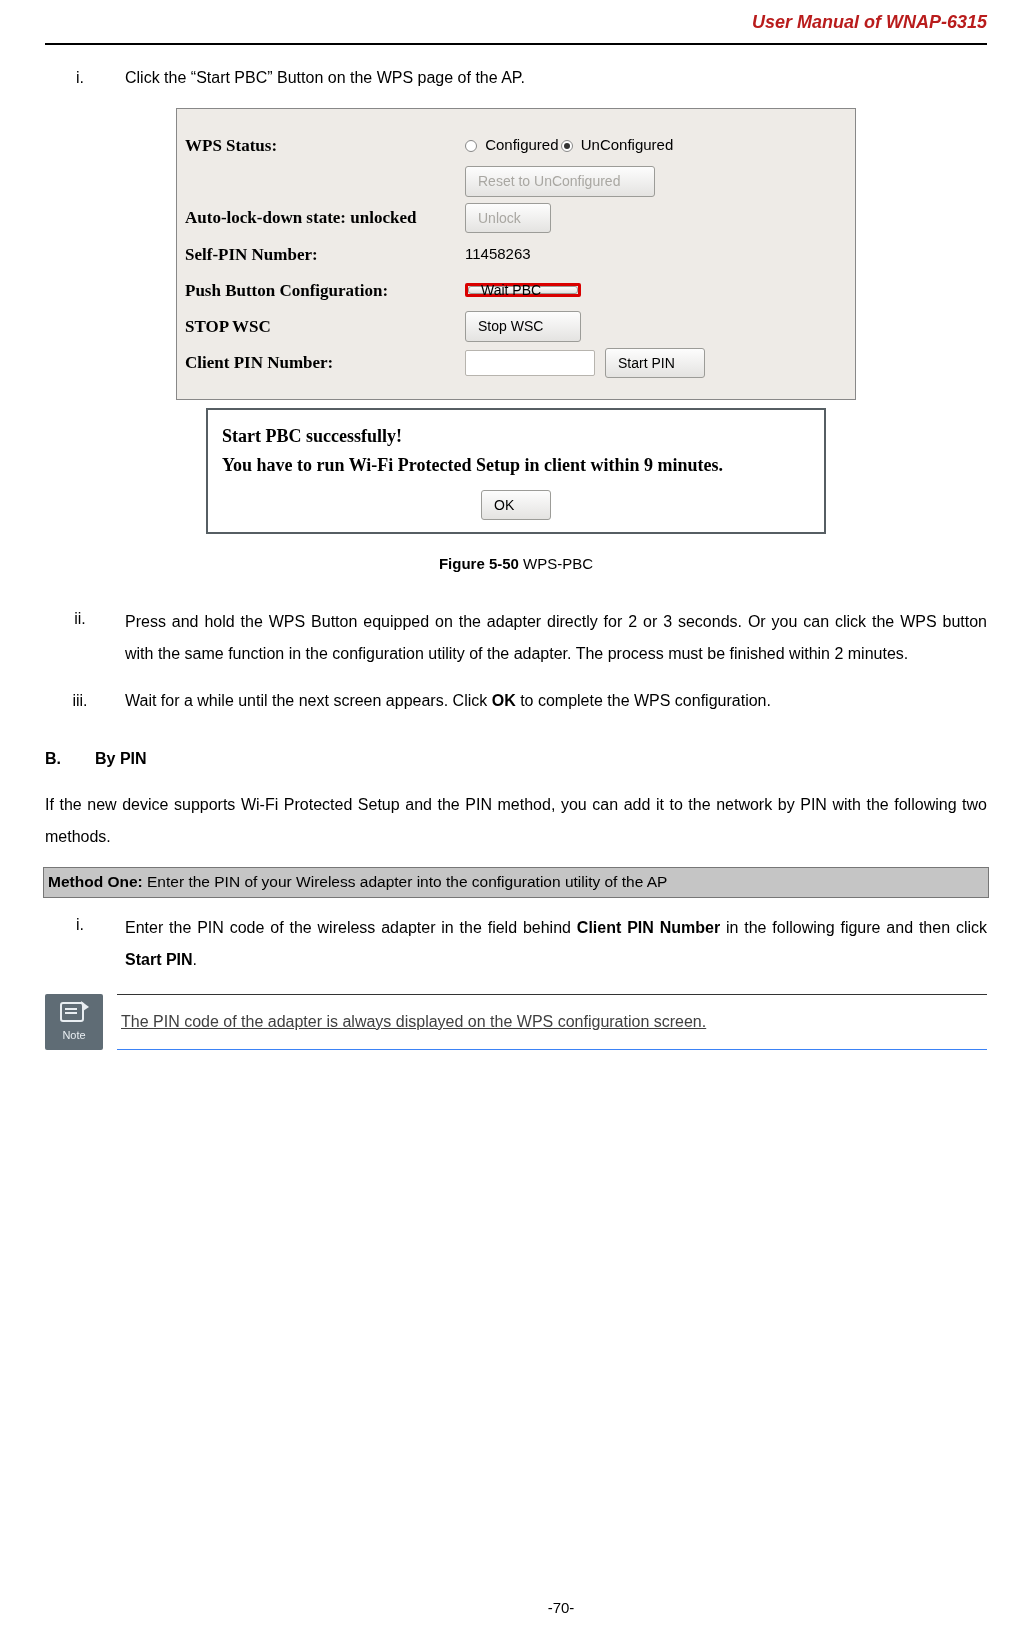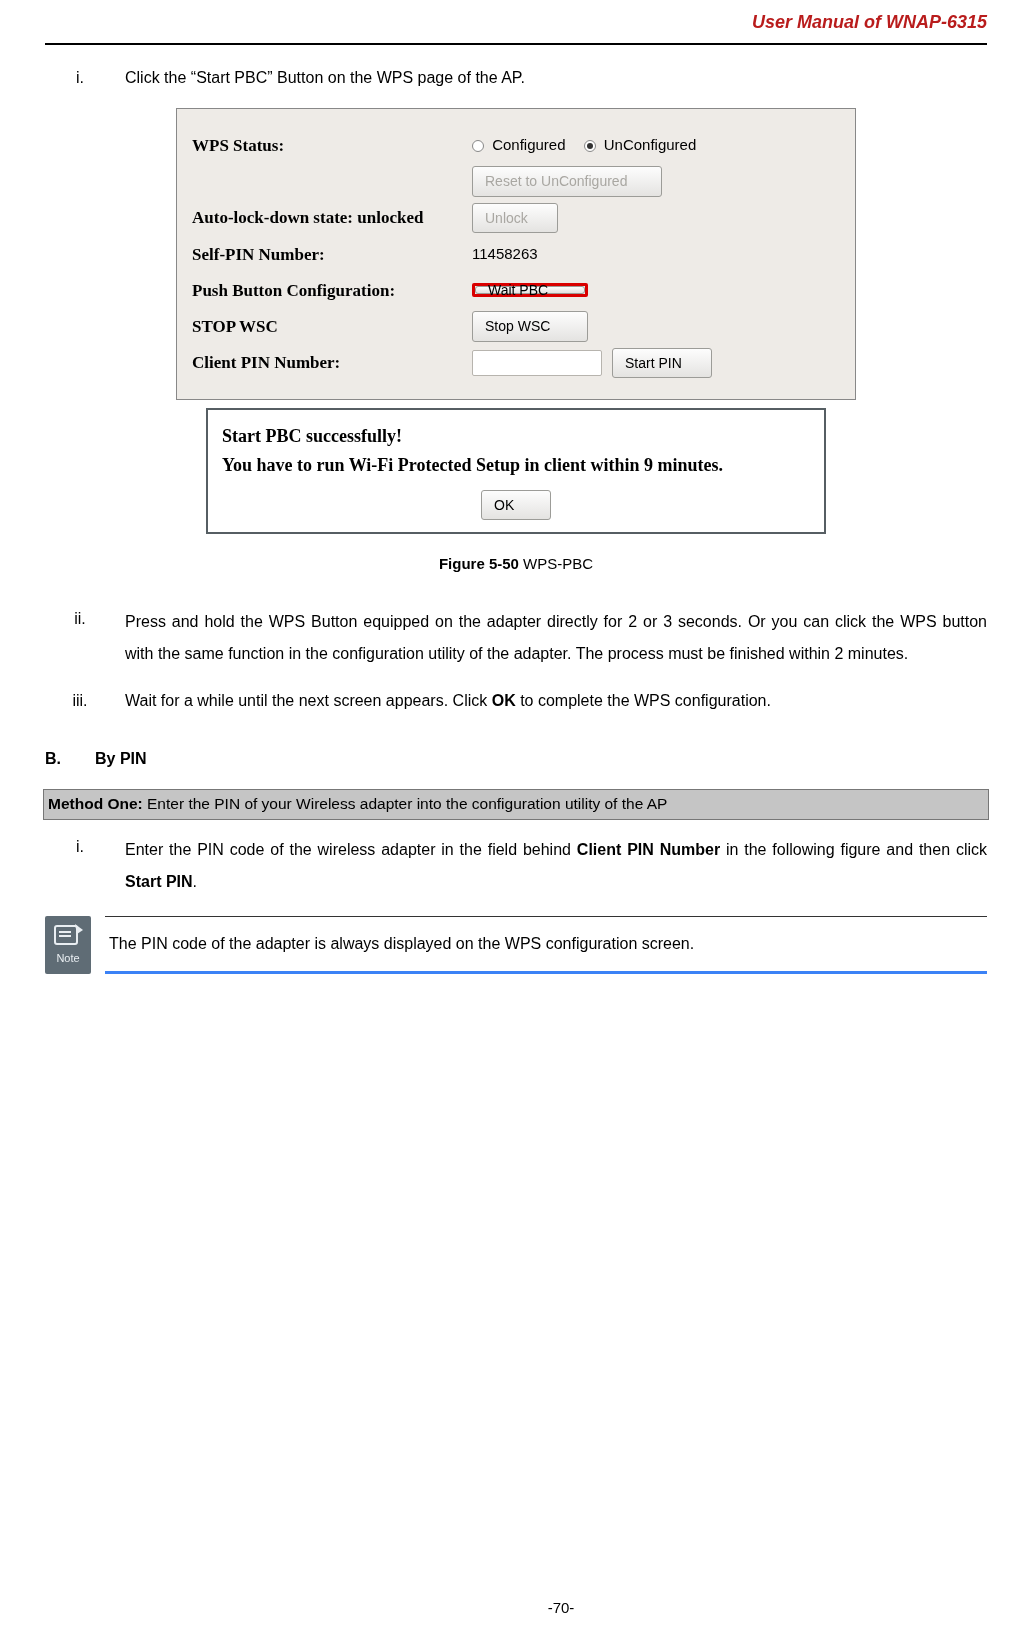--- a/index.html
+++ b/index.html
@@ -39,36 +39,36 @@
     }
     .step-text { flex: 1; }
     .ol-wrap { margin-left: 0; }
 
     
     .fig49 {
       width: 680px;
       margin: 18px auto 0 auto;
       border: 1px solid #888;
       background: #eeebe7;
-      padding: 15px 22px 15px 15px;
+      padding: 15px 22px 15px 8px;
       font-family: "Times New Roman", Times, serif;
     }
     .fig49-row {
       display: flex;
       align-items: center;
       margin: 6px 0;
       min-height: 30px;
     }
     .fig49-label {
       width: 280px;
       flex: none;
       font-weight: bold;
       font-size: 17px;
     }
-    .fig49-val { flex: 1; display: flex; align-items: center; gap: 18px; }
+    .fig49-val { flex: 1; display: flex; align-items: center; gap: 2px; }
     .radio-circle {
       display: inline-block;
       width: 12px; height: 12px;
       border: 1px solid #888;
       border-radius: 50%;
       vertical-align: middle;
       margin-right: 4px;
       background: #fff;
     }
     .radio-dot::after {
@@ -150,39 +150,40 @@
     .method-bar b { font-weight: bold; }
 
     
     .note-wrap {
       display: flex;
       align-items: stretch;
       gap: 14px;
       margin-top: 12px;
     }
     .note-icon {
-      width: 46px;
+      width: 58px;
       flex: none;
       background: #5f6c75;
       border-radius: 2px;
       color: #e9eef2;
       display: flex;
       flex-direction: column;
       align-items: center;
       justify-content: center;
       font-size: 11px;
       padding: 4px 0;
     }
     .note-icon svg { display: block; }
     .note-body {
       flex: 1;
       border-top: 1px solid #333;
-      border-bottom: 3px solid #3b82f6;
+      border-bottom: 1px solid #3b82f6;
       padding: 14px 4px;
-      color: #000000;
+      color: #404040;
+      text-decoration: underline;
     }
 
     .page-num {
       position: absolute;
       bottom: 12px;
       left: 0;
       width: 1032px;
       text-align: center;
       font-size: 15px;
     }
@@ -273,20 +274,21 @@
       <span>Wait for a while until the next screen appears. Click </span><b>OK</b><span> to complete the WPS configuration.</span>
     </div>
   </div>
 </div>
 
 <div class="sec-b">
   <div class="sec-b-head">
     <span class="lbl-b">B.</span>
     <span>By PIN</span>
   </div>
+  <p class="intro-p" style="line-height:2.0;">If the new device supports Wi-Fi Protected Setup and the PIN method, you can add it to the network by PIN with the following two methods.</p>
   <div class="method-bar">
     <b>Method One:</b><span> Enter the PIN of your Wireless adapter into the configuration utility of the AP</span>
   </div>
   <div class="step-row">
     <div class="step-num">i.</div>
     <div class="step-text" style="line-height:2.0;">
       <span>Enter the PIN code of the wireless adapter in the field behind </span><b>Client PIN Number</b><span> in the following figure and then click </span><b>Start PIN</b><span>.</span>
     </div>
   </div>
 

